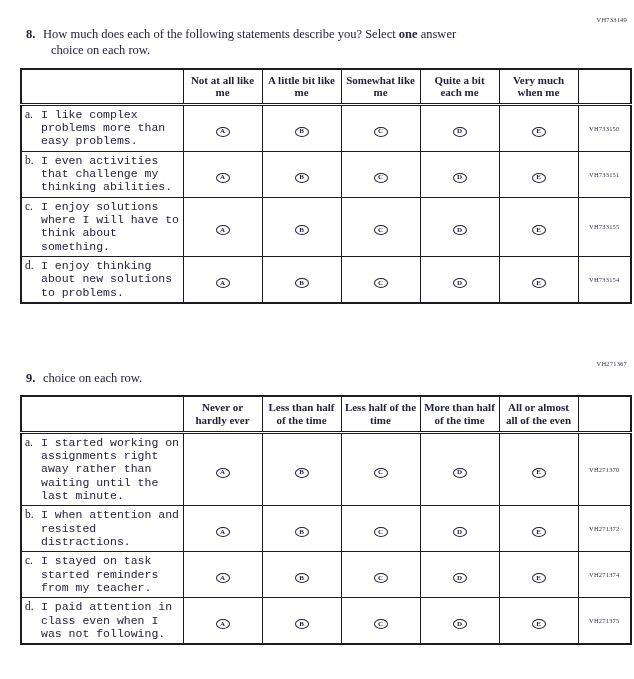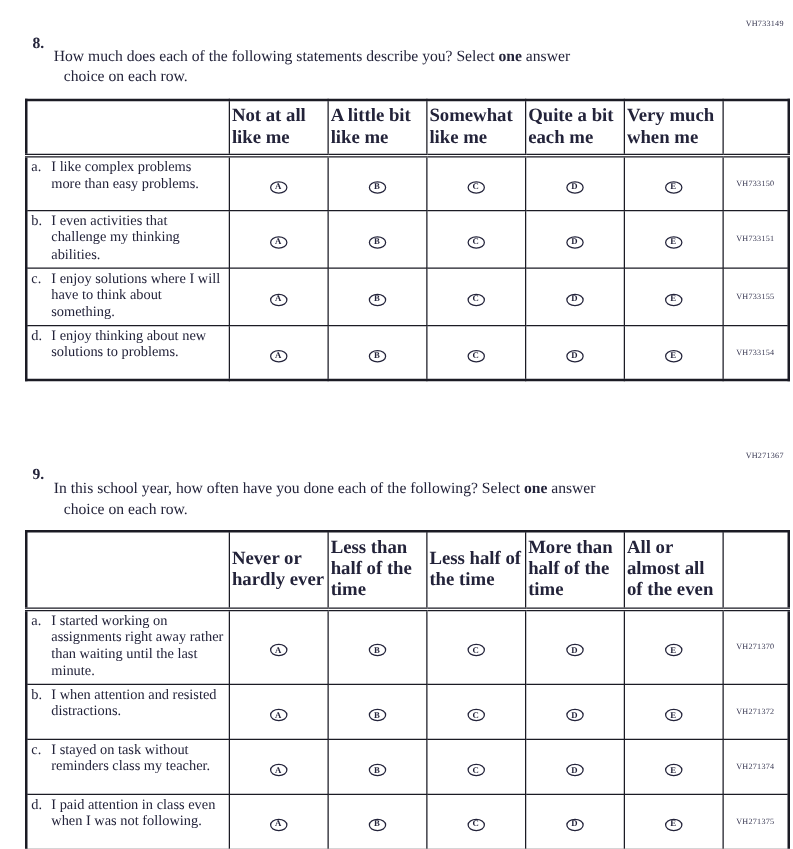--- a/index.html
+++ b/index.html
@@ -27,53 +27,53 @@
     padding-right:4px;
     height:9px;
   }
   .question-head{
     display:flex;
     margin:1px 0 9px 6px;
     font-size:12.5px;
     line-height:1.3;
   }
   .qnum{font-weight:bold;width:17px;flex:none;}
-  .qprompt{flex:1;margin-top:11px;}
+  .qprompt{flex:1;}
   .prompt-line + .prompt-line{padding-left:8px;}
   .prompt-line b{font-weight:bold;}
 
   table.qtable{
     border-collapse:collapse;
     table-layout:fixed;
     width:610px;
     border:2px solid var(--border);
     background:var(--paper);
   }
   table.qtable th, table.qtable td{
     border:1px solid var(--border);
   }
   table.qtable thead th{
     border-bottom:3px double var(--border);
-    font-size:15px;
+    font-size:11px;
     font-weight:bold;
-    text-align:left;
+    text-align:center;
     vertical-align:middle;
     padding:4px 2px;
     line-height:1.15;
   }
   tbody tr{height:44px;}
   td.statement{
     vertical-align:top;
     font-size:11.5px;
     line-height:1.16;
     padding:2px 3px 3px 3px;
   }
   .stmt{display:flex;}
   .row-letter{width:16px;flex:none;}
-  .row-text{flex:1;}
+  .row-text{flex:1;font-family:Liberation Mono, monospace;}
   td.option{text-align:center;vertical-align:middle;padding:0;}
   .bubble{
     display:inline-flex;
     align-items:center;
     justify-content:center;
     width:14px;height:10px;
     border:1px solid var(--ink);
     border-radius:50%;
     font-size:7px;
     font-weight:bold;
@@ -186,21 +186,20 @@
           </tr>
         </tbody>
       </table>
   </section>
 
   <section class="question question-9">
     <div class="question-code">VH271367</div>
     <div class="question-head">
       <span class="qnum">9.</span>
       <div class="qprompt">
-          <div class="prompt-line"><span>In this school year, how often have you done each of the following? Select </span><b>one</b><span> answer</span></div>
           <div class="prompt-line"><span>choice on each row.</span></div>
         </div>
     </div>
     <table class="qtable">
         <colgroup>
           <col style="width: 162px;">
           <col style="width: 79px;">
           <col style="width: 79px;">
           <col style="width: 79px;">
           <col style="width: 79px;">
@@ -244,21 +243,21 @@
             <td class="option"><span class="bubble">B</span></td>
             <td class="option"><span class="bubble">C</span></td>
             <td class="option"><span class="bubble">D</span></td>
             <td class="option"><span class="bubble">E</span></td>
             <td class="code">VH271372</td>
           </tr>
           <tr>
             <td class="statement">
               <div class="stmt">
                 <span class="row-letter">c.</span>
-                <span class="row-text">I stayed on task without reminders class my teacher.</span>
+                <span class="row-text">I stayed on task started reminders from my teacher.</span>
               </div>
             </td>
             <td class="option"><span class="bubble">A</span></td>
             <td class="option"><span class="bubble">B</span></td>
             <td class="option"><span class="bubble">C</span></td>
             <td class="option"><span class="bubble">D</span></td>
             <td class="option"><span class="bubble">E</span></td>
             <td class="code">VH271374</td>
           </tr>
           <tr>

